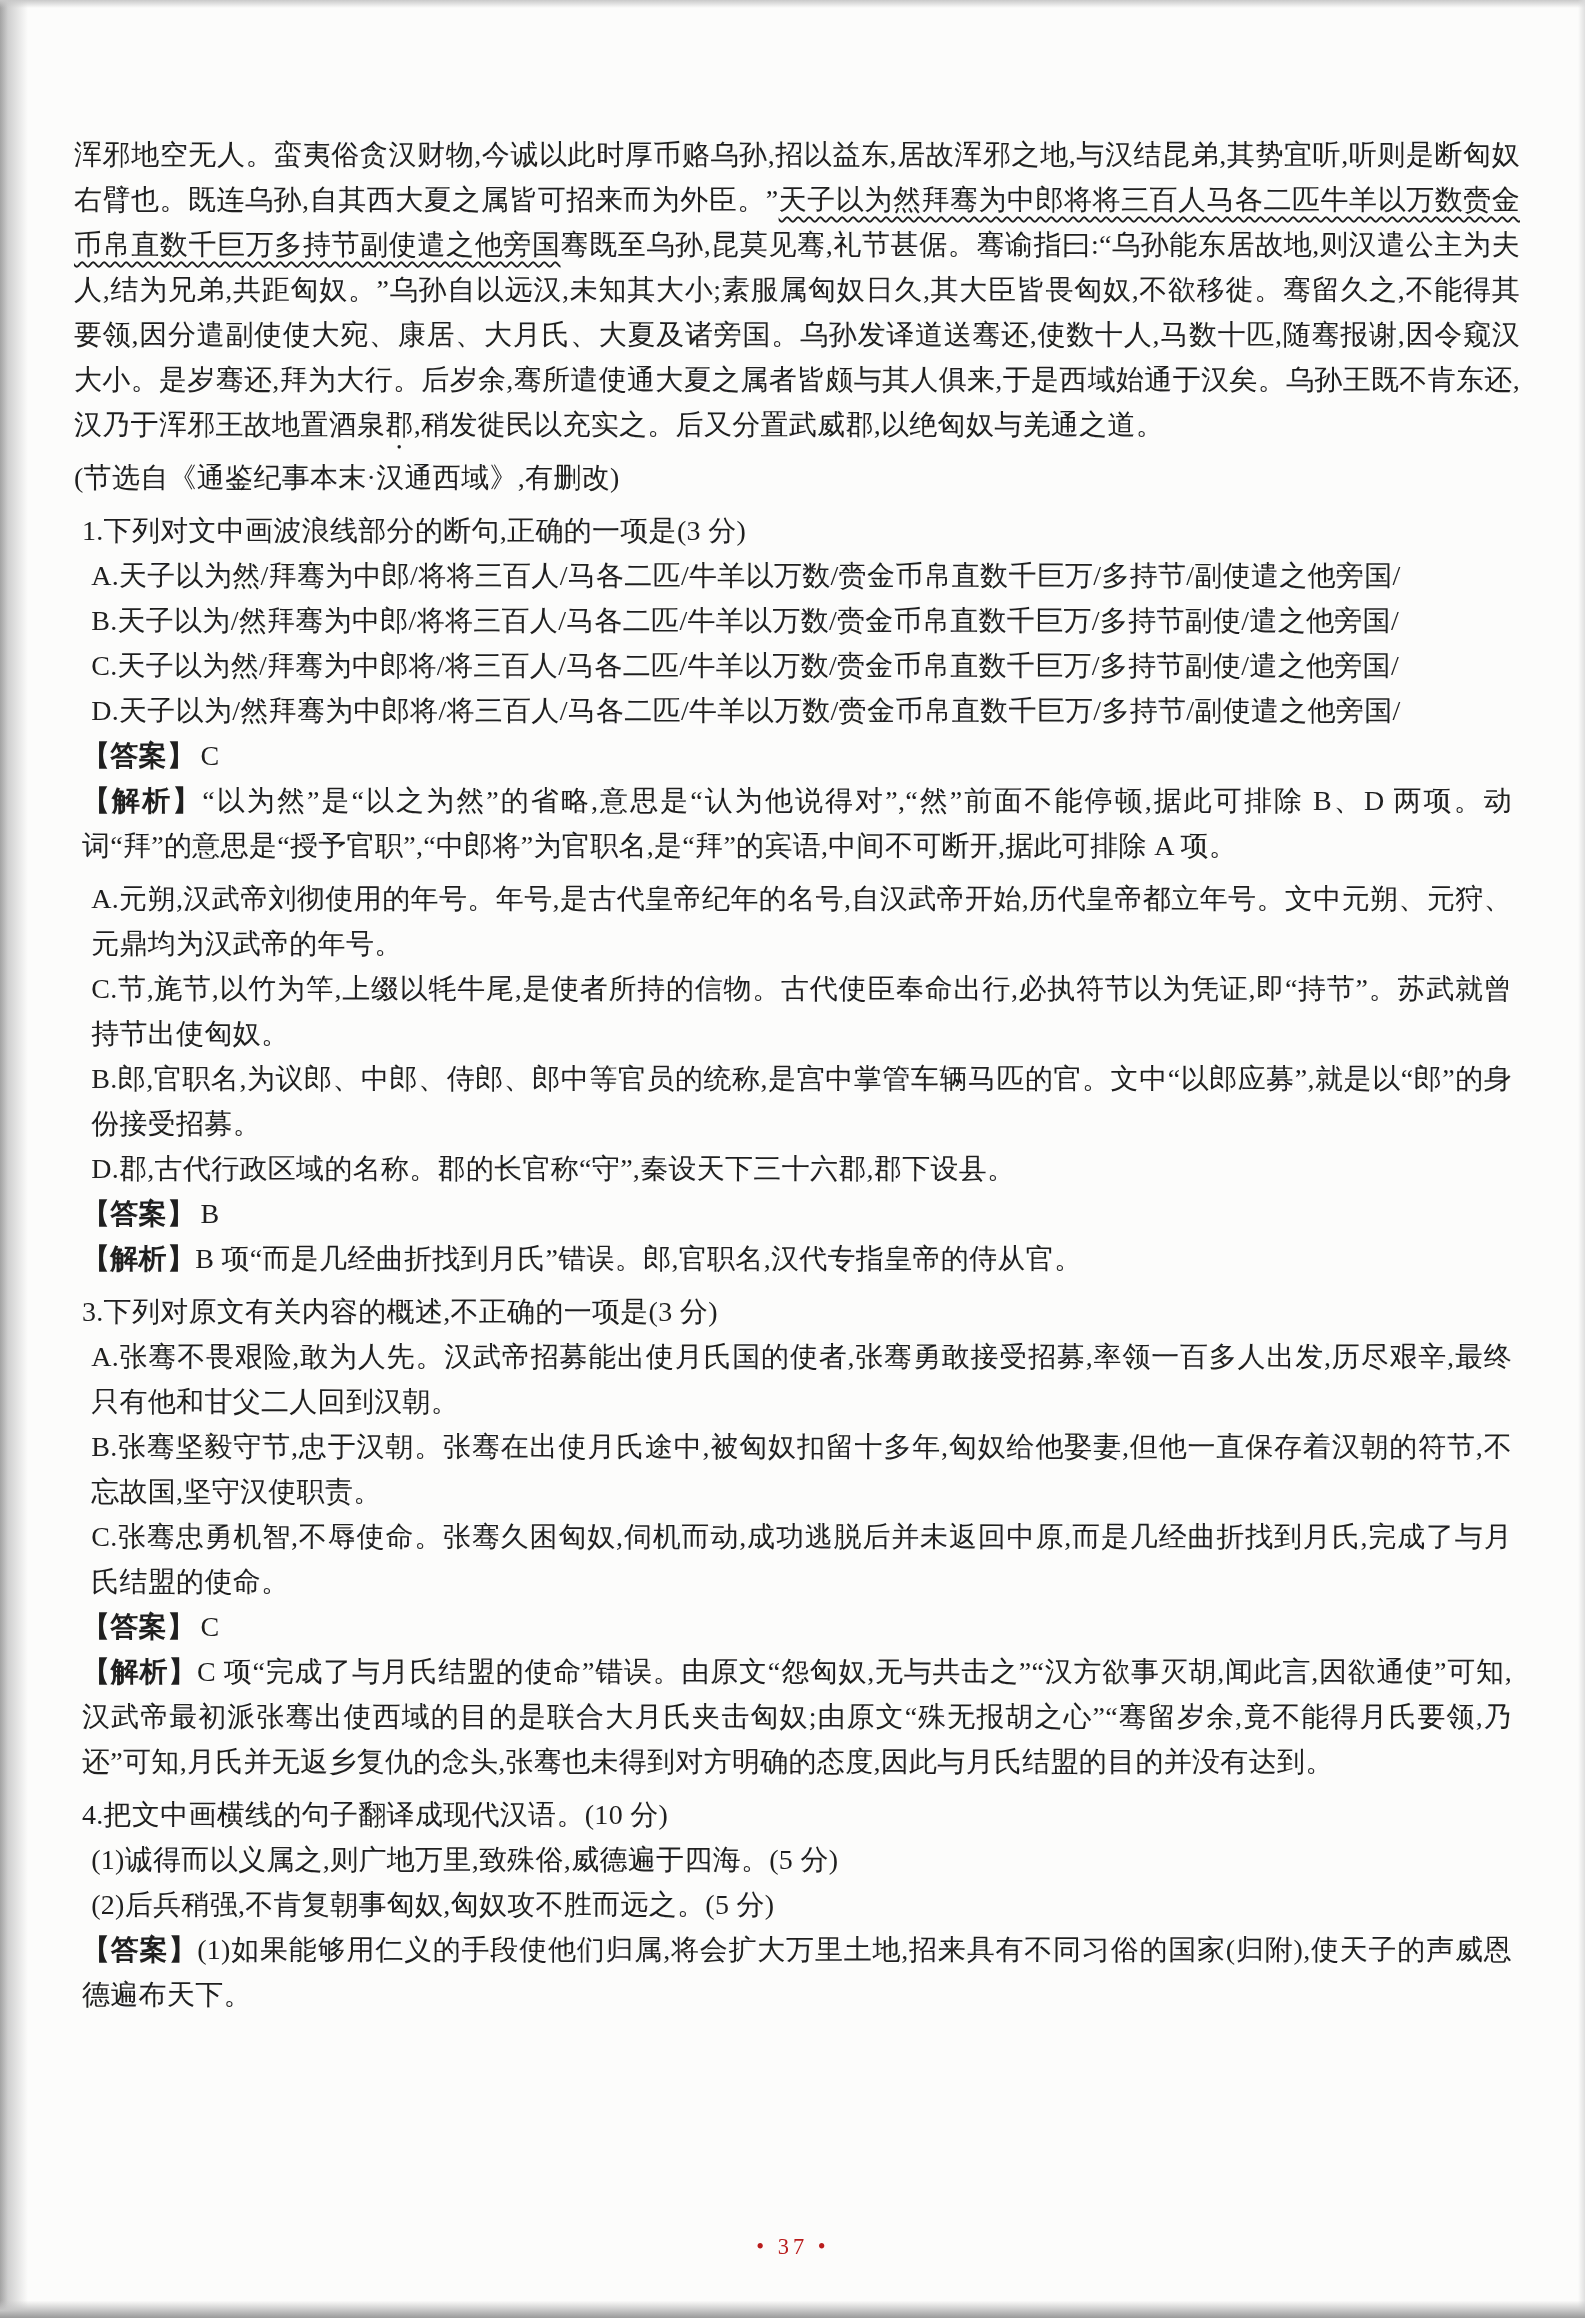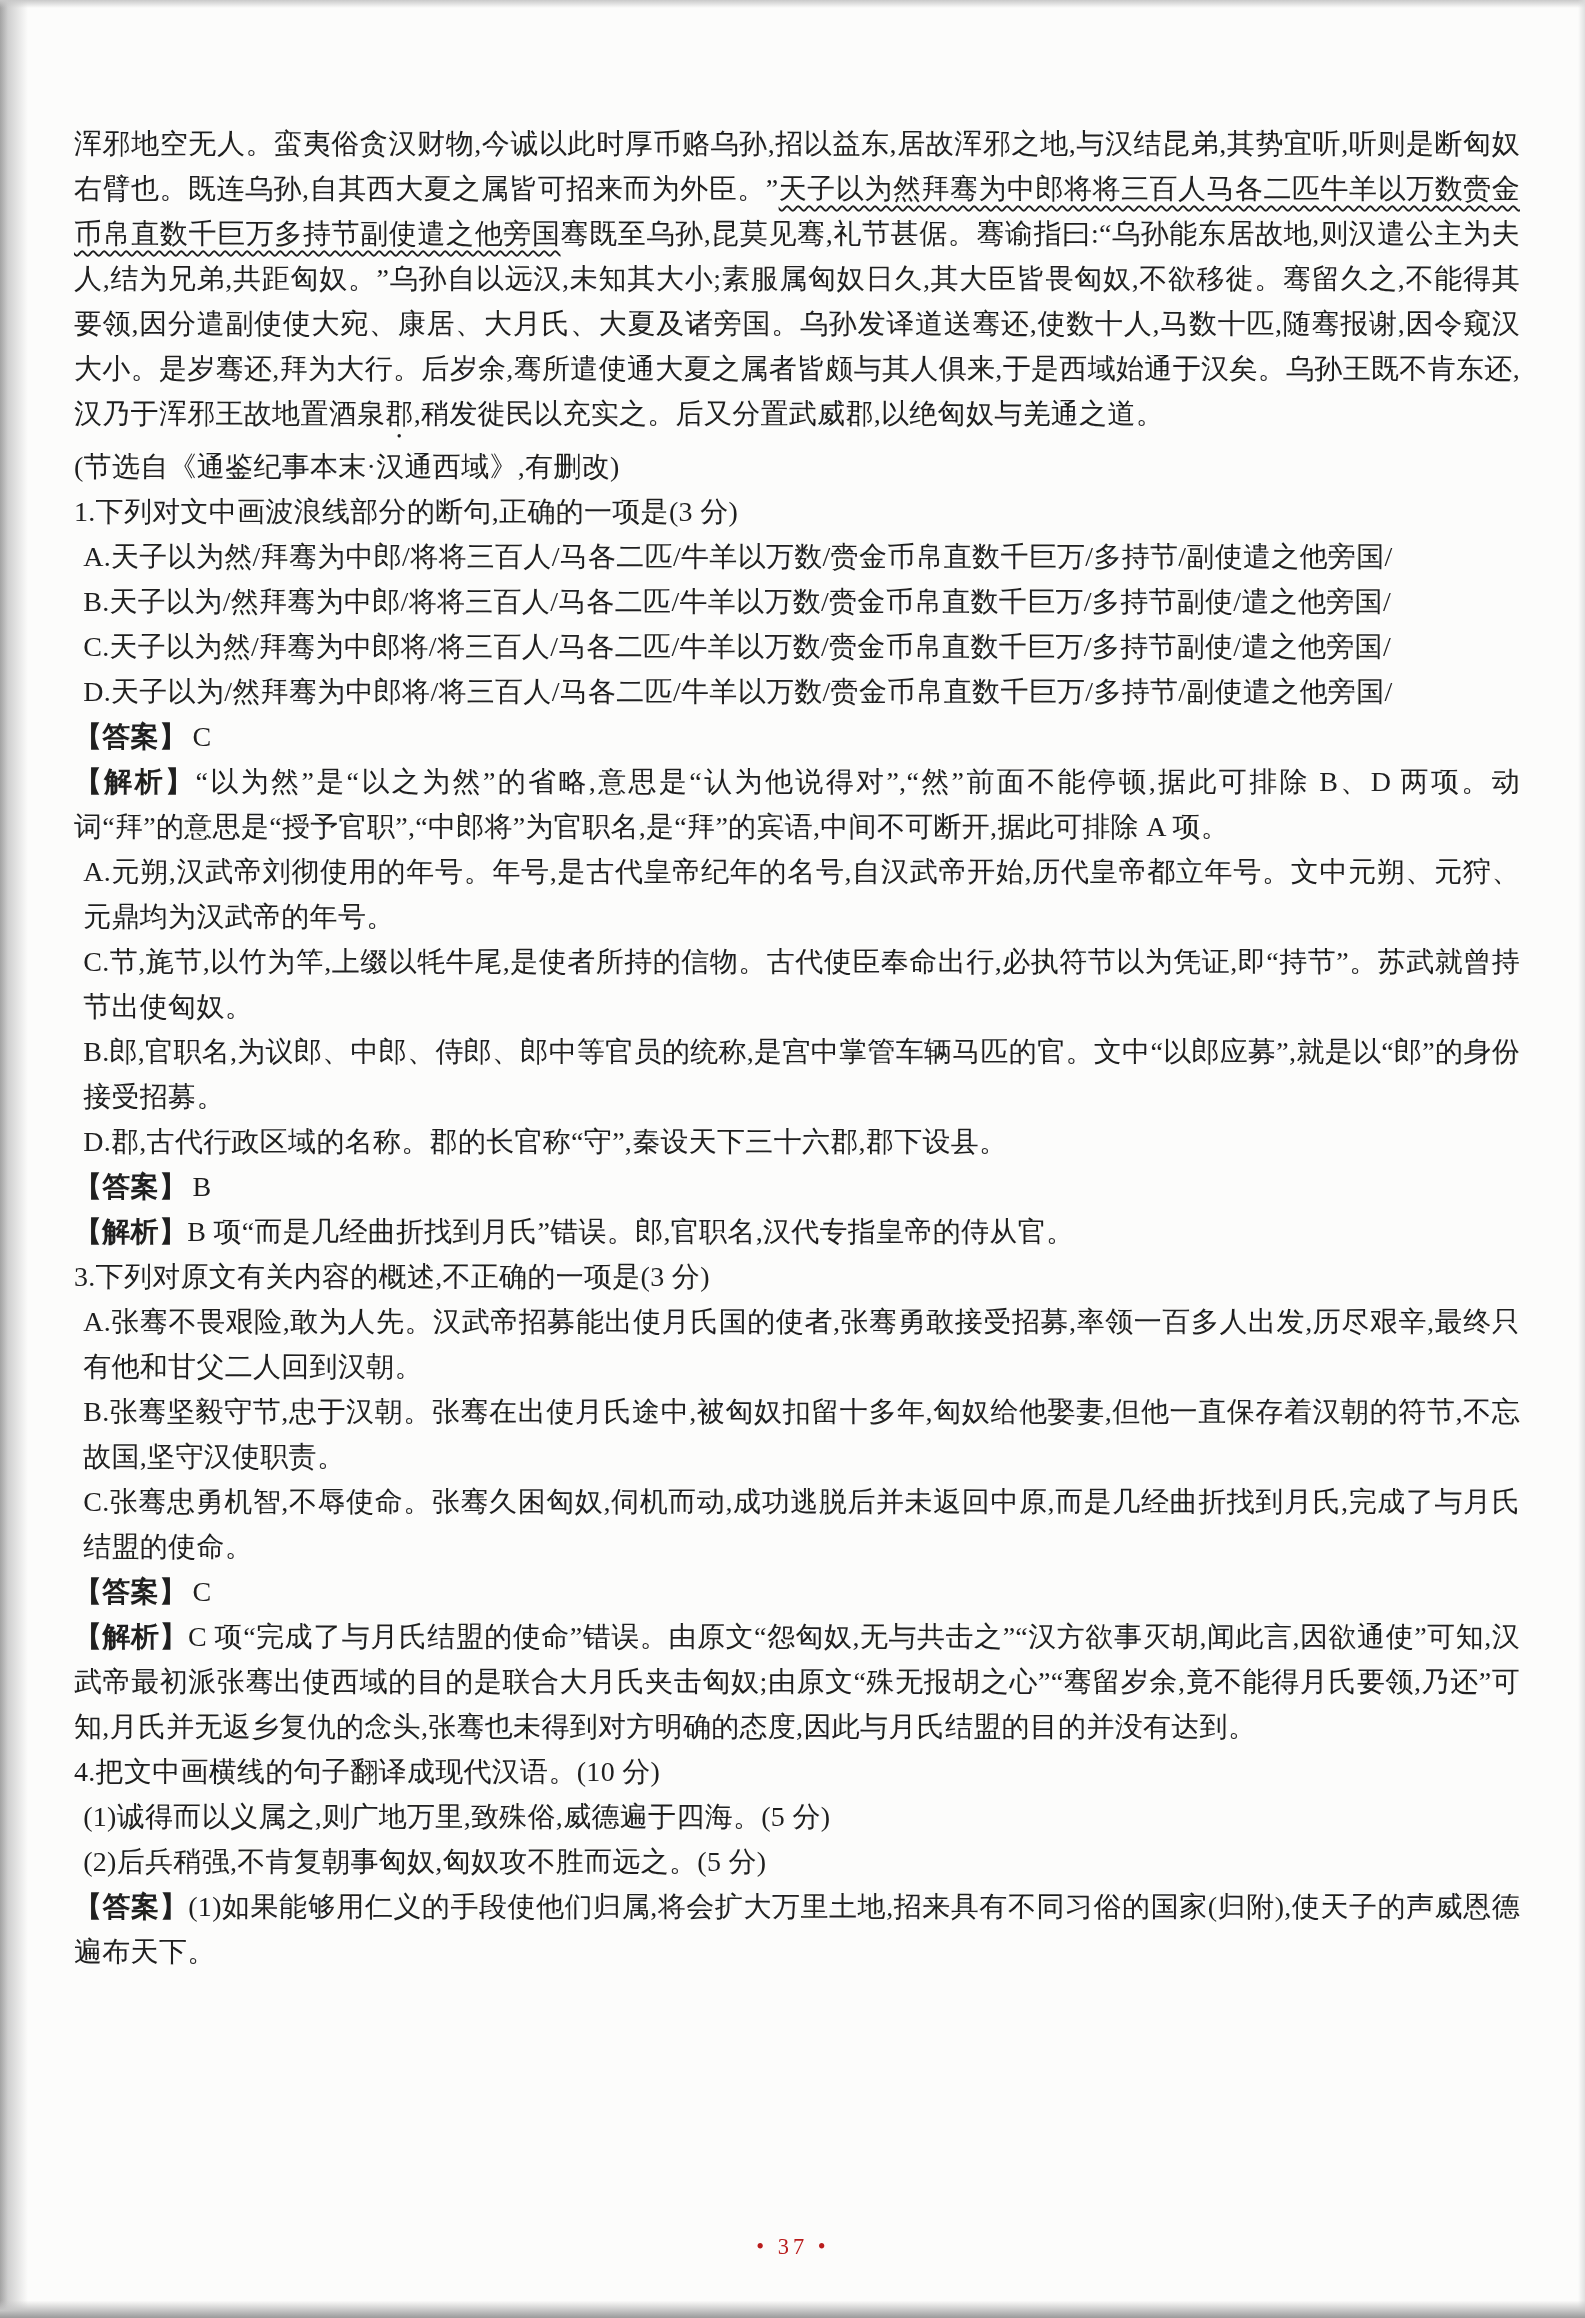--- a/index.html
+++ b/index.html
@@ -16,21 +16,21 @@
   .edge-left{position:absolute;left:0;top:0;bottom:0;width:28px;
     background:linear-gradient(to right,#a3a3a3 0px,#cfcfcf 8px,rgba(252,252,251,0) 28px);}
   .edge-top{position:absolute;left:0;top:0;right:0;height:8px;
     background:linear-gradient(to bottom,#c9c9c9,rgba(252,252,251,0));}
   .edge-bottom{position:absolute;left:0;right:0;bottom:0;height:18.5px;
     background:linear-gradient(to top,#949494 0px,#c6c6c6 8.6px,rgba(252,252,251,0) 18.5px);}
   .edge-right{position:absolute;top:0;bottom:0;right:0;width:8px;
     background:linear-gradient(to left,#dcdcdc,rgba(252,252,251,0));}
 
   .content{
-    position:absolute;left:74px;right:66px;top:121px;
+    position:absolute;left:74px;right:66px;top:132px;
     font-size:28px;line-height:45px;
     text-align:justify;text-justify:inter-ideograph;
     letter-spacing:0.3px;
   }
   p{margin:0;padding:0;}
 
   .wavy{
     text-decoration-line:underline;
     text-decoration-style:wavy;
     text-decoration-thickness:1.6px;
@@ -40,21 +40,21 @@
   .dot-under{
     -webkit-text-emphasis:filled dot;
     -webkit-text-emphasis-position:under right;
     text-emphasis:filled dot;
     text-emphasis-position:under right;
   }
   .attribution{text-align:left;padding-right:4px;}
   .opt,.sub{padding-left:9.2px;}
   .anslabel{font-weight:bold;}
   .ansletter{margin-left:5.3px;}
-  .qblock{margin:0;}
+  .qblock{margin:8px;}
   .footer{
     position:absolute;left:0;right:0;bottom:59px;
     text-align:center;font-size:22.4px;color:#b91c1c;letter-spacing:4px;
   }
 </style>
 </head>
 <body>
 
 <div class="page">
   <div class="edge-left"></div>

